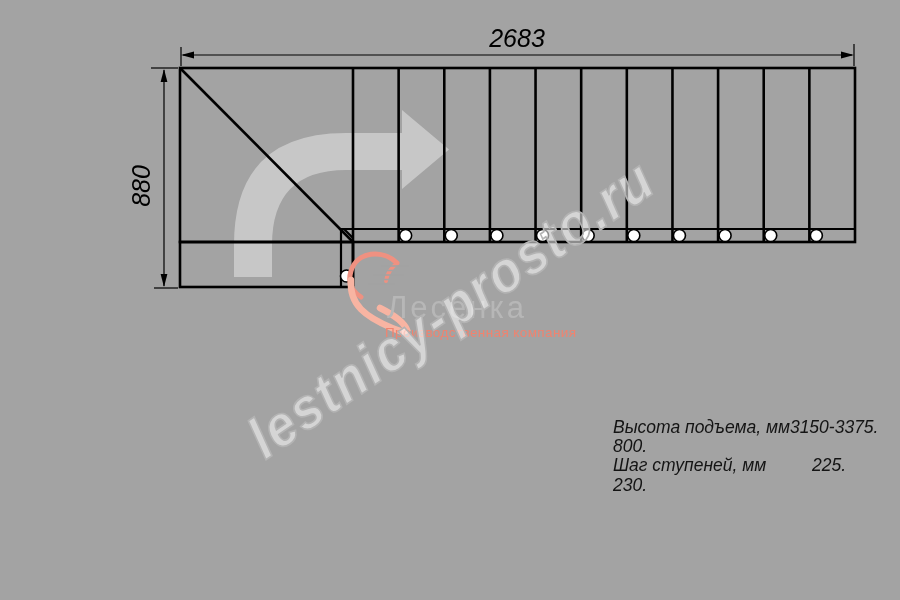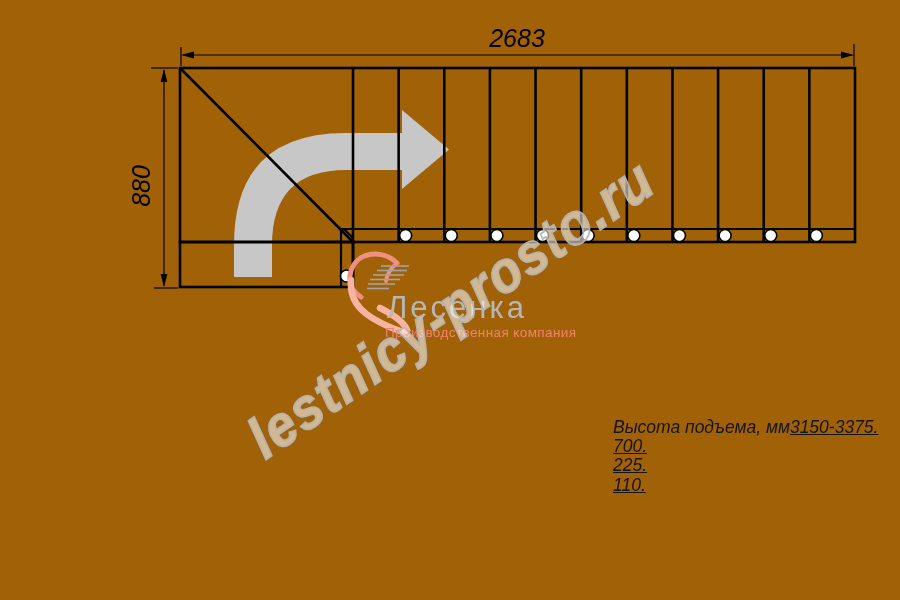--- a/index.html
+++ b/index.html
@@ -1,17 +1,17 @@
 <!DOCTYPE html>
 <html><head>
 <meta charset="utf-8">
 <style>
   html,body{margin:0;padding:0;background:#fff;}
   .canvas{
-    position:relative;width:900px;height:600px;background:#a16207;overflow:hidden;
+    position:relative;width:900px;height:600px;background:#a3a3a3;overflow:hidden;
     font-family:"Liberation Sans",sans-serif;
   }
   svg{position:absolute;inset:0;}
   
   .ln{stroke:#000;fill:none;}
   .thick{stroke-width:2.6;}
   .mid{stroke-width:2.2;}
   .thin{stroke-width:1.2;}
   .baluster{fill:#fff;stroke:#000;stroke-width:1.6;}
   .dimtext{
@@ -31,21 +31,21 @@
     font-family:"Liberation Sans",sans-serif;
     font-size:13.5px;fill:#f0836f;letter-spacing:0.4px;
   }
   
   .specs{
     position:absolute;left:613px;top:418px;width:233px;
     font-style:italic;font-size:17.5px;color:#141414;
   }
   .spec-row{display:flex;justify-content:space-between;height:19.2px;line-height:19.2px;}
   .spec-label{white-space:nowrap;}
-  .spec-value{white-space:nowrap;text-align:right;text-decoration:underline;}
+  .spec-value{white-space:nowrap;text-align:right;}
 </style>
 </head>
 <body>
 
 <div class="canvas">
 
   <svg width="900" height="600" viewBox="0 0 900 600">
 
     <path d="M 234 277 L 234 245 Q 234 133 346 133 L 402 133 L 402 110 L 449 149.5 L 402 189 L 402 170 L 346 170 Q 272 170 272 245 L 272 277 Z" fill="#c7c7c7"></path>
 
@@ -128,22 +128,23 @@
 
     <text class="wm" x="452" y="328" text-anchor="middle" transform="rotate(-34.5 452 310)" textLength="478" lengthAdjust="spacingAndGlyphs">lestnicy-prosto.ru</text>
   </svg>
 
   <div class="specs">
     <div class="spec-row">
       <span class="spec-label">Высота подъема, мм</span>
       <span class="spec-value">3150-3375.</span>
     </div>
     <div class="spec-row">
-      <span class="spec-value">700.</span>
+      <span class="spec-value">800.</span>
     </div>
     <div class="spec-row">
+      <span class="spec-label">Шаг ступеней, мм</span>
       <span class="spec-value">225.</span>
     </div>
     <div class="spec-row">
-      <span class="spec-value">110.</span>
+      <span class="spec-value">230.</span>
     </div>
   </div>
 </div>
 
 </body></html>

